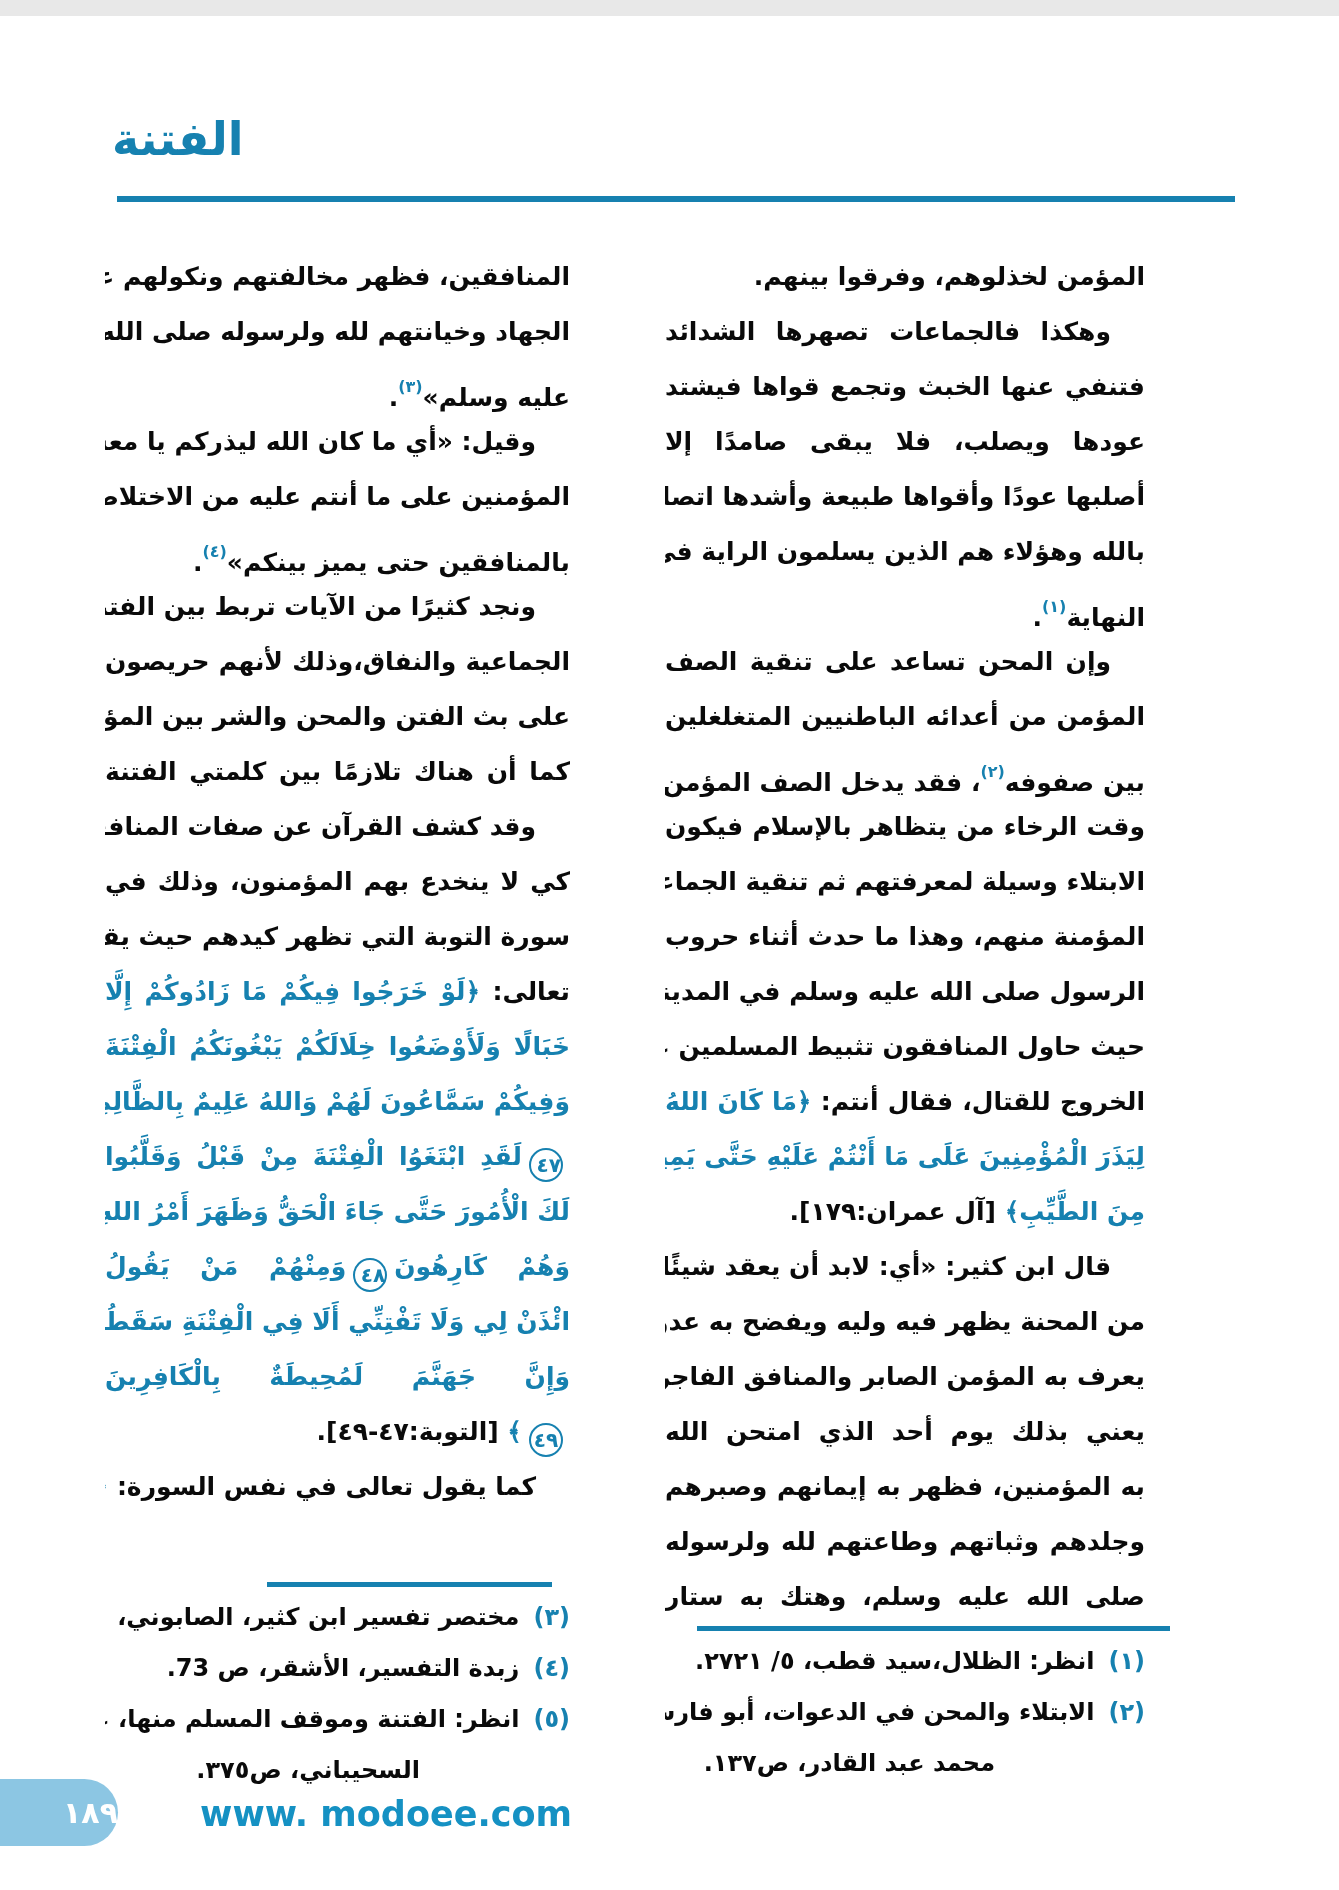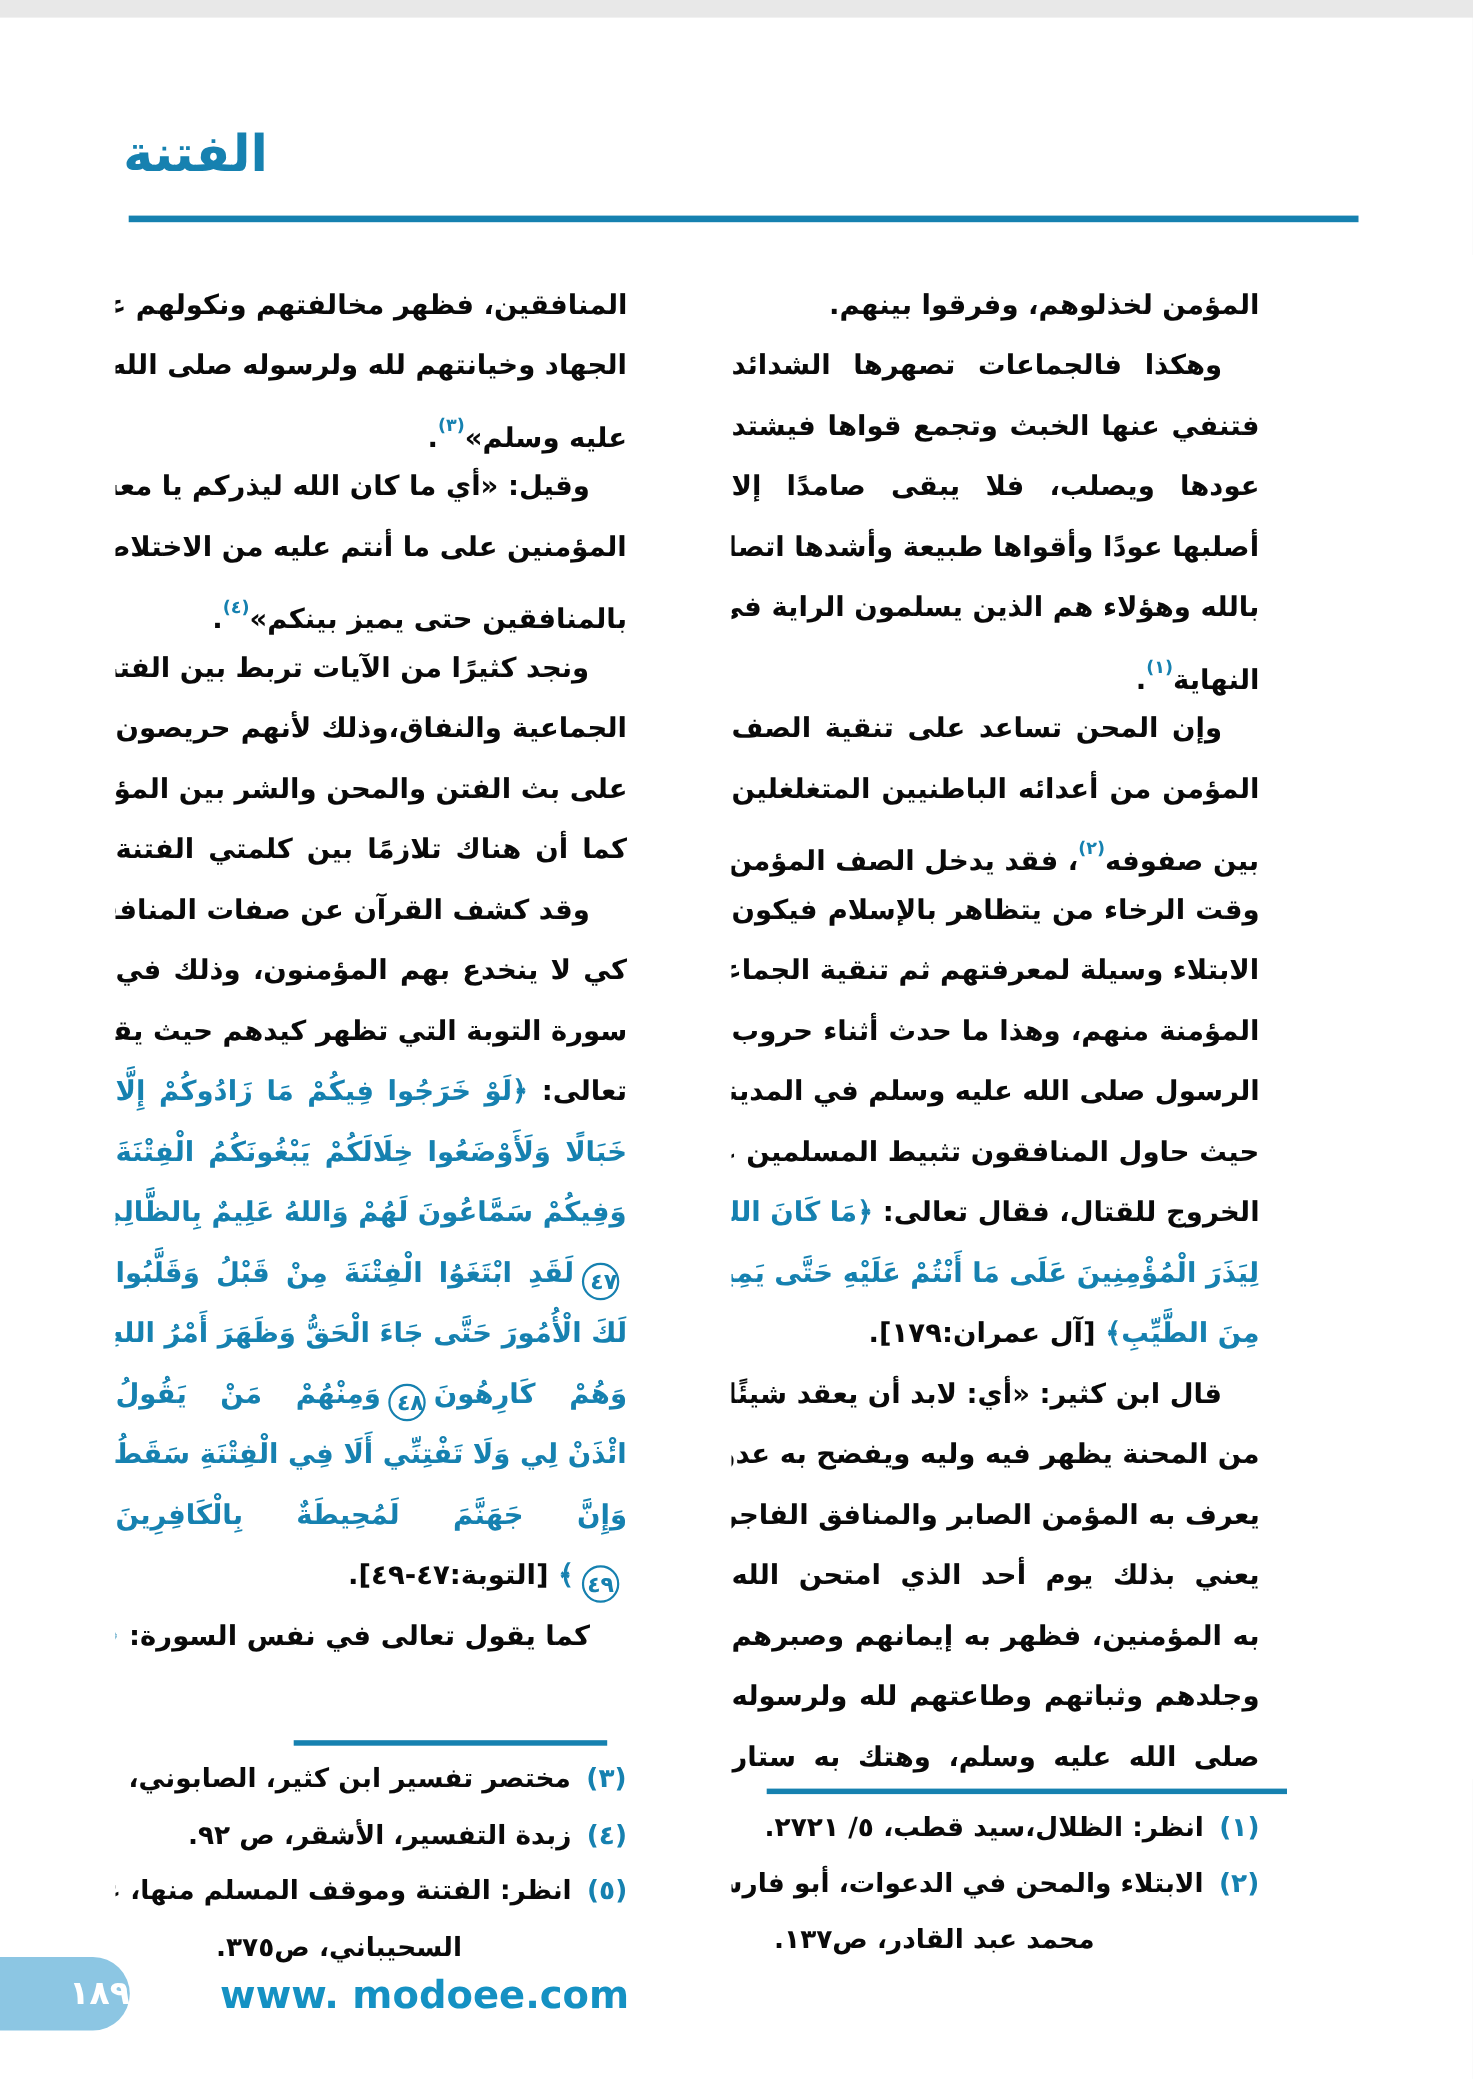--- a/index.html
+++ b/index.html
@@ -76,21 +76,21 @@
       <div class="line j"><span class="seg-ink">بالله وهؤلاء هم الذين يسلمون الراية في</span></div>
       <div class="line"><span class="seg-ink">النهاية</span><span class="seg-ref">(١)</span><span class="seg-ink">.</span></div>
       <div class="line j in"><span class="seg-ink">وإن المحن تساعد على تنقية الصف</span></div>
       <div class="line j"><span class="seg-ink">المؤمن من أعدائه الباطنيين المتغلغلين</span></div>
       <div class="line j"><span class="seg-ink">بين صفوفه</span><span class="seg-ref">(٢)</span><span class="seg-ink">، فقد يدخل الصف المؤمن</span></div>
       <div class="line j"><span class="seg-ink">وقت الرخاء من يتظاهر بالإسلام فيكون</span></div>
       <div class="line j"><span class="seg-ink">الابتلاء وسيلة لمعرفتهم ثم تنقية الجماعة</span></div>
       <div class="line j"><span class="seg-ink">المؤمنة منهم، وهذا ما حدث أثناء حروب</span></div>
       <div class="line j"><span class="seg-ink">الرسول صلى الله عليه وسلم في المدينة</span></div>
       <div class="line j"><span class="seg-ink">حيث حاول المنافقون تثبيط المسلمين عن</span></div>
-      <div class="line j"><span class="seg-ink">الخروج للقتال، فقال تعالى: </span><span class="seg-quran">﴿مَا كَانَ اللهُ</span></div>
+      <div class="line j"><span class="seg-ink">الخروج للقتال، فقال أنتم: </span><span class="seg-quran">﴿مَا كَانَ اللهُ</span></div>
       <div class="line j"><span class="seg-quran">لِيَذَرَ الْمُؤْمِنِينَ عَلَى مَا أَنْتُمْ عَلَيْهِ حَتَّى يَمِيزَ الْخَبِيثَ</span></div>
       <div class="line"><span class="seg-quran">مِنَ الطَّيِّبِ﴾</span><span class="seg-ink"> [آل عمران:١٧٩].</span></div>
       <div class="line j in"><span class="seg-ink">قال ابن كثير: «أي: لابد أن يعقد شيئًا</span></div>
       <div class="line j"><span class="seg-ink">من المحنة يظهر فيه وليه ويفضح به عدوه،</span></div>
       <div class="line j"><span class="seg-ink">يعرف به المؤمن الصابر والمنافق الفاجر،</span></div>
       <div class="line j"><span class="seg-ink">يعني بذلك يوم أحد الذي امتحن الله</span></div>
       <div class="line j"><span class="seg-ink">به المؤمنين، فظهر به إيمانهم وصبرهم</span></div>
       <div class="line j"><span class="seg-ink">وجلدهم وثباتهم وطاعتهم لله ولرسوله</span></div>
       <div class="line j"><span class="seg-ink">صلى الله عليه وسلم، وهتك به ستار</span></div>
     </div>
@@ -122,21 +122,21 @@
 
   <div class="fnsep fnsep-left"></div>
   <div class="fnsep fnsep-right"></div>
   <div class="fnblock fn-right" id="fnRight">
       <div class="fnline"><span class="fnnum">(١)</span><span>انظر: الظلال،سيد قطب، ٥/ ٢٧٢١.</span></div>
       <div class="fnline"><span class="fnnum">(٢)</span><span>الابتلاء والمحن في الدعوات، أبو فارس</span></div>
       <div class="fnline cont"><span>محمد عبد القادر، ص١٣٧.</span></div>
     </div>
   <div class="fnblock fn-left" id="fnLeft">
       <div class="fnline"><span class="fnnum">(٣)</span><span>مختصر تفسير ابن كثير، الصابوني، ١/ ٣٤٠.</span></div>
-      <div class="fnline"><span class="fnnum">(٤)</span><span>زبدة التفسير، الأشقر، ص ٩٢.</span></div>
+      <div class="fnline"><span class="fnnum">(٤)</span><span>زبدة التفسير، الأشقر، ص 73.</span></div>
       <div class="fnline"><span class="fnnum">(٥)</span><span>انظر: الفتنة وموقف المسلم منها، عبد الحميد</span></div>
       <div class="fnline cont"><span>السحيباني، ص٣٧٥.</span></div>
     </div>
 
   <div class="pagetab">
     <span>١٨٩</span>
   </div>
   <div class="site">www. modoee.com</div>
 </div>
 

